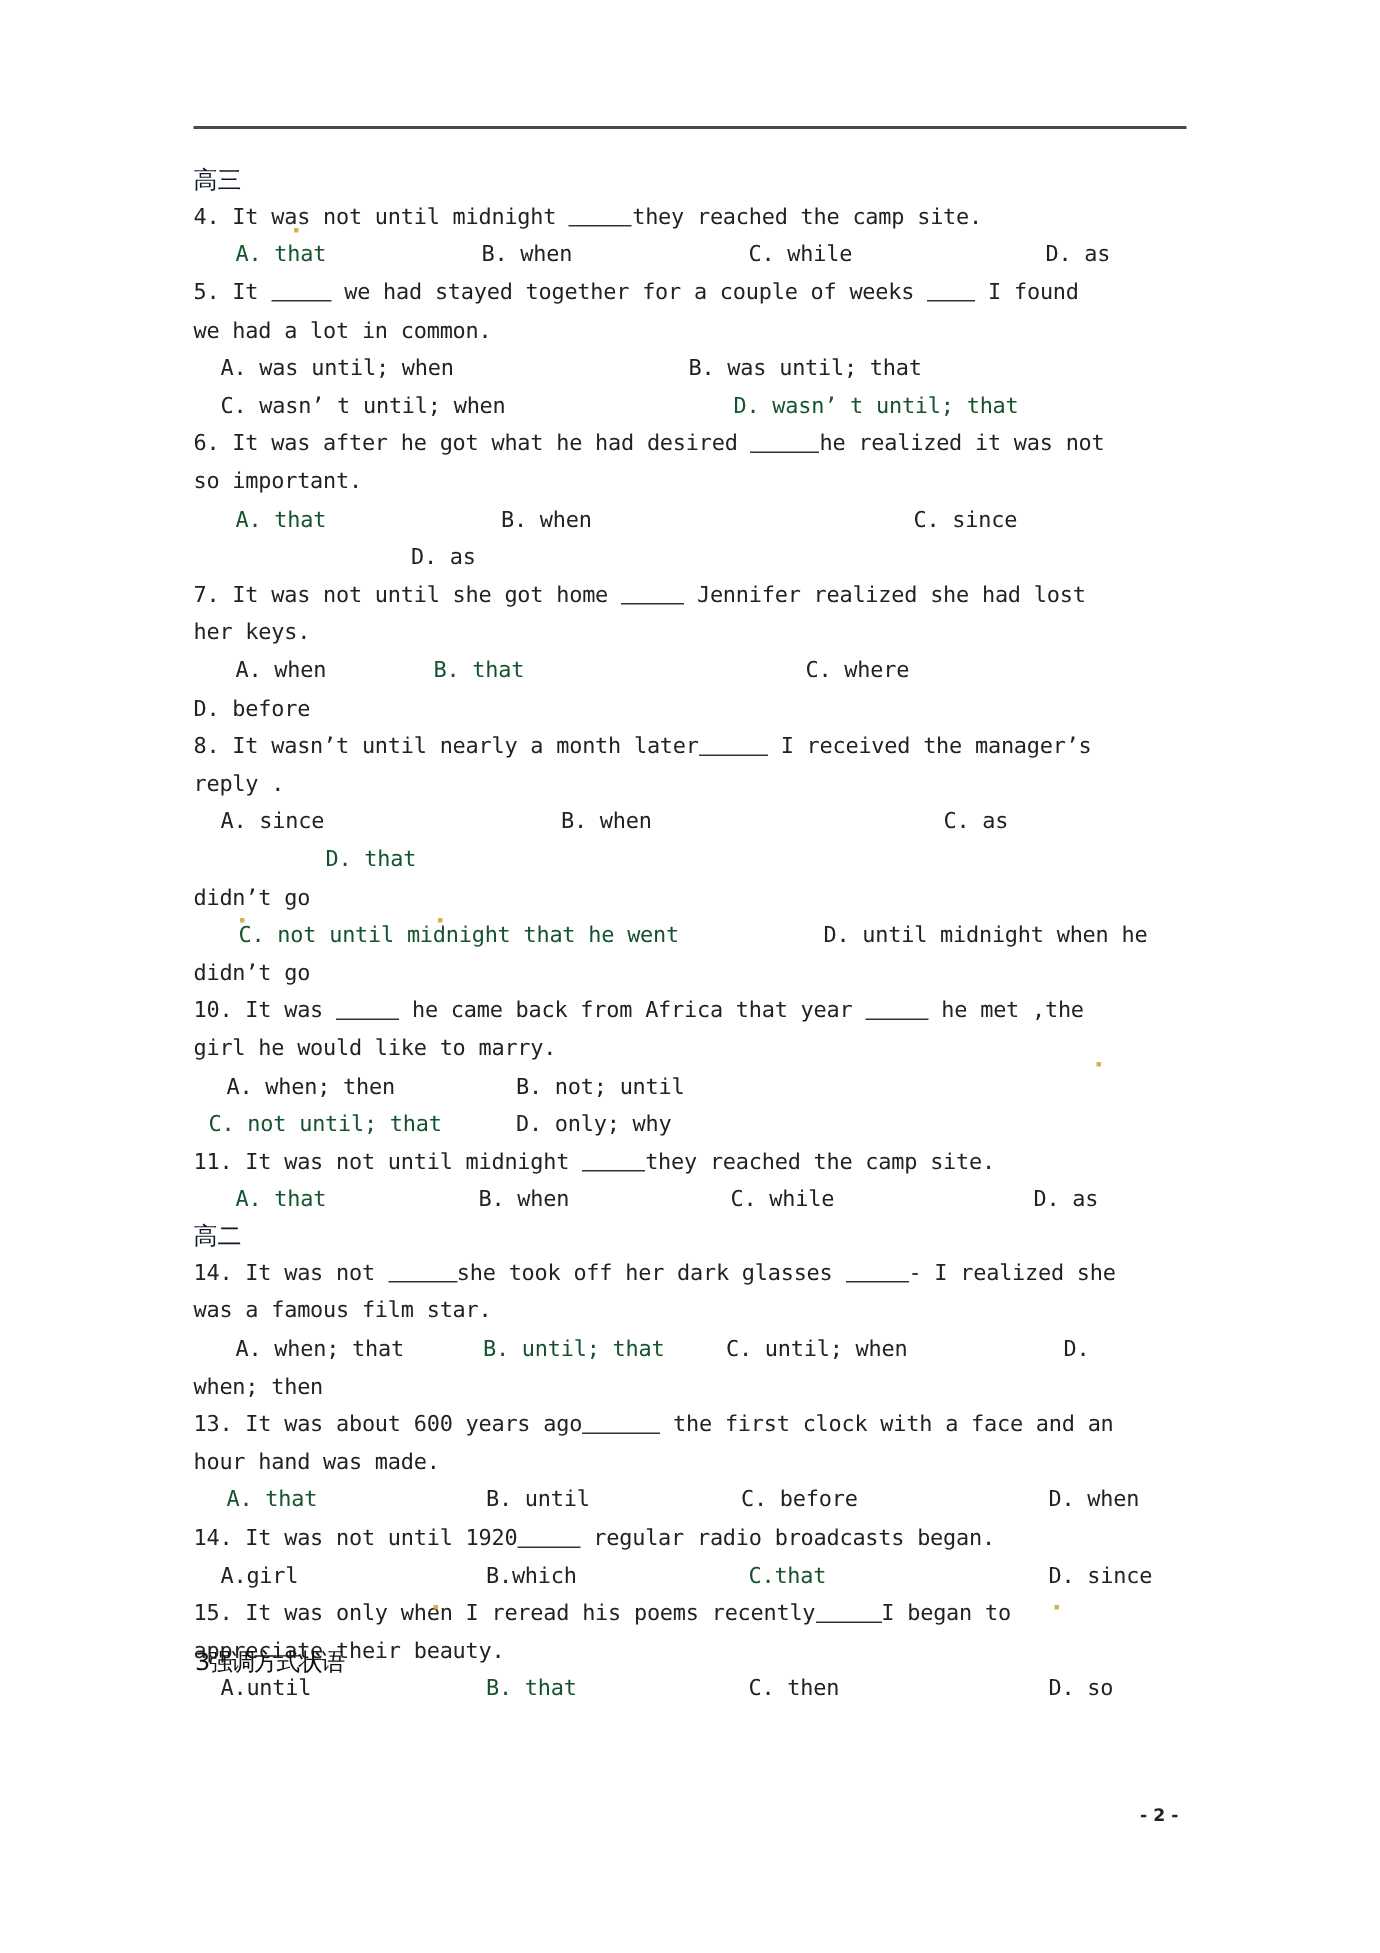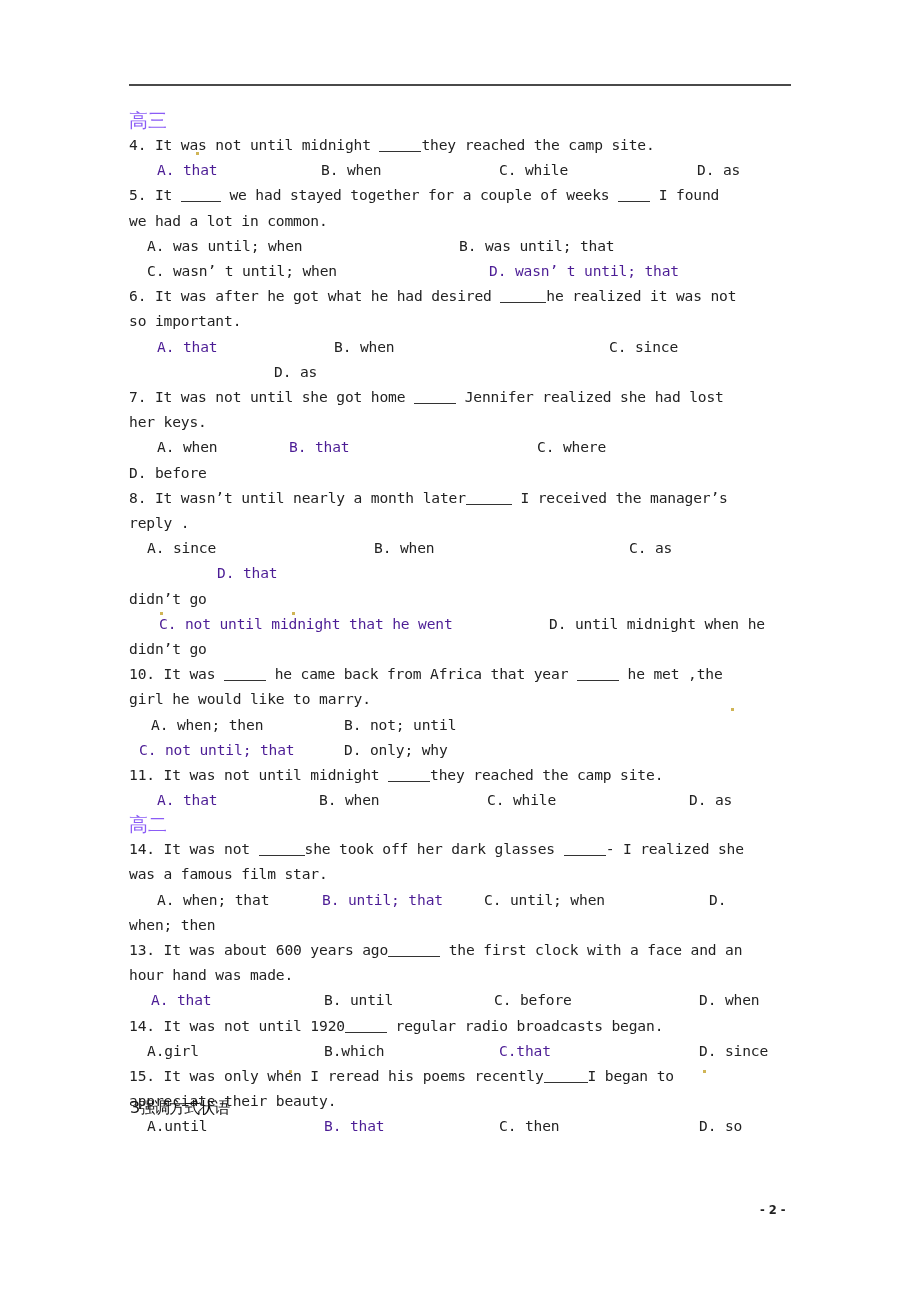--- a/index.html
+++ b/index.html
@@ -42,28 +42,28 @@
   .q, .opts, .cn-label, .cont {
     font-family: "DejaVu Sans Mono", "Liberation Mono", monospace;
     font-size: 14.6px;
     line-height: 25.2px;
     letter-spacing: -0.15px;
     white-space: pre-wrap;
     color: #222;
   }
 
   .cn-label {
-    color: #8b5cf6;
+    color: #0f172a;
     font-family: "DejaVu Sans", "Liberation Sans", sans-serif;
-    font-size: 19px;
+    font-size: 16px;
     line-height: 24px;
     letter-spacing: 0;
   }
 
-  .red { color: #4c1d95; text-align: right; }
+  .red { color: #14532d; text-align: right; }
 
   .q { }
 
   .opts {
     position: relative;
     height: 25.2px;
   }
 
   .opt {
     position: absolute;

